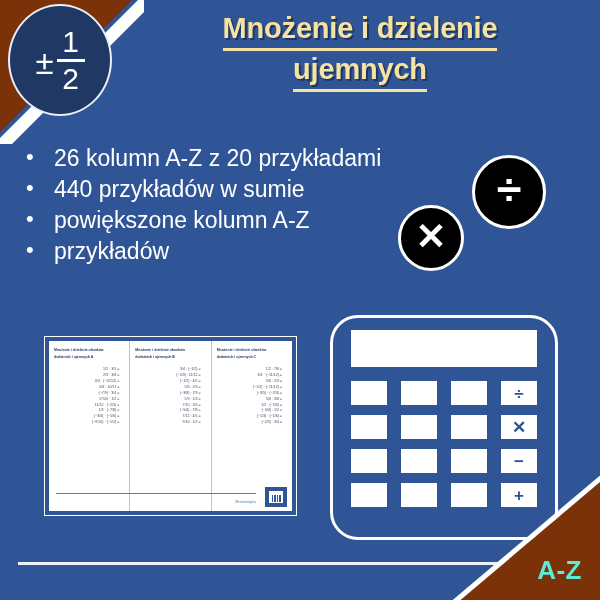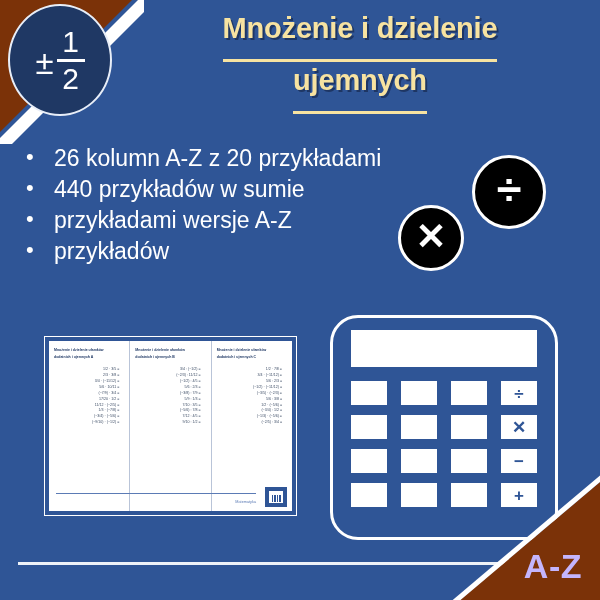--- a/index.html
+++ b/index.html
@@ -54,21 +54,21 @@
 
   
   .title{
     position:absolute;left:140px;top:10px;width:440px;
     text-align:center;
     color:#f7e3a1;
     font-size:29px;font-weight:bold;line-height:1.27;
     letter-spacing:-0.2px;
     text-shadow:2px 2px 0 rgba(16,30,60,.55);
   }
-  .title-line{display:inline-block;border-bottom:3px solid #f7e3a1;padding-bottom:12px;}
+  .title-line{display:inline-block;border-bottom:3px solid #f7e3a1;padding-bottom:1px;}
 
   
   .bullets{
     position:absolute;left:26px;top:143px;width:360px;
     color:#ffffff;font-size:23px;line-height:1.31;
   }
   .bullet-row{display:flex;align-items:flex-start;margin-bottom:1px;}
   .bullet-dot{
     width:28px;flex:0 0 28px;text-align:left;font-size:22px;line-height:1.31;
   }
@@ -157,21 +157,21 @@
 
   
   .bottom-rule{
     position:absolute;left:18px;top:562px;width:545px;height:3px;
     background:#eef2f8;
   }
 
   
   .az{
     position:absolute;right:18px;bottom:14px;
-    color:#c4b5fd;font-size:34px;font-weight:bold;
+    color:#5eead4;font-size:26px;font-weight:bold;
     letter-spacing:0.5px;
   }
 </style>
 </head>
 <body>
 
 <div id="poster">
 
   <div class="wedge-tl"></div>
   <div class="wedge-tl-edge"></div>
@@ -196,21 +196,21 @@
     <div class="bullet-row">
       <span class="bullet-dot">•</span>
       <span class="bullet-text">26 kolumn A-Z z 20 przykładami</span>
     </div>
     <div class="bullet-row">
       <span class="bullet-dot">•</span>
       <span class="bullet-text">440 przykładów w sumie</span>
     </div>
     <div class="bullet-row">
       <span class="bullet-dot">•</span>
-      <span class="bullet-text">przykładami wersje A-Z</span>
+      <span class="bullet-text">powiększone kolumn A-Z</span>
     </div>
     <div class="bullet-row">
       <span class="bullet-dot">•</span>
       <span class="bullet-text">przykładów</span>
     </div>
   </div>
 
   <div class="opcircle op-div">
     <span class="op-glyph">÷</span>
   </div>

